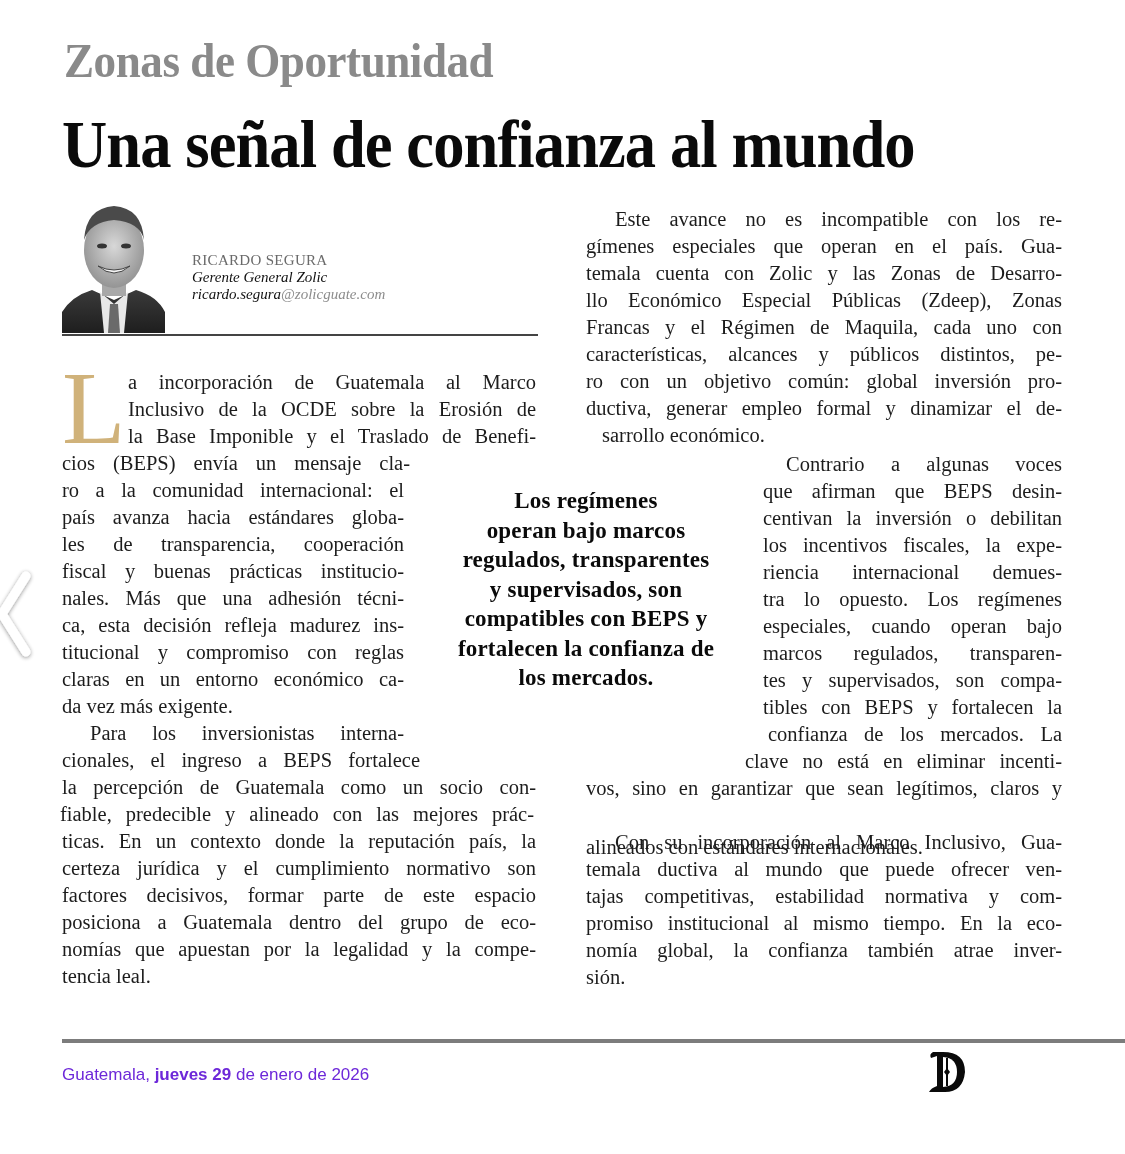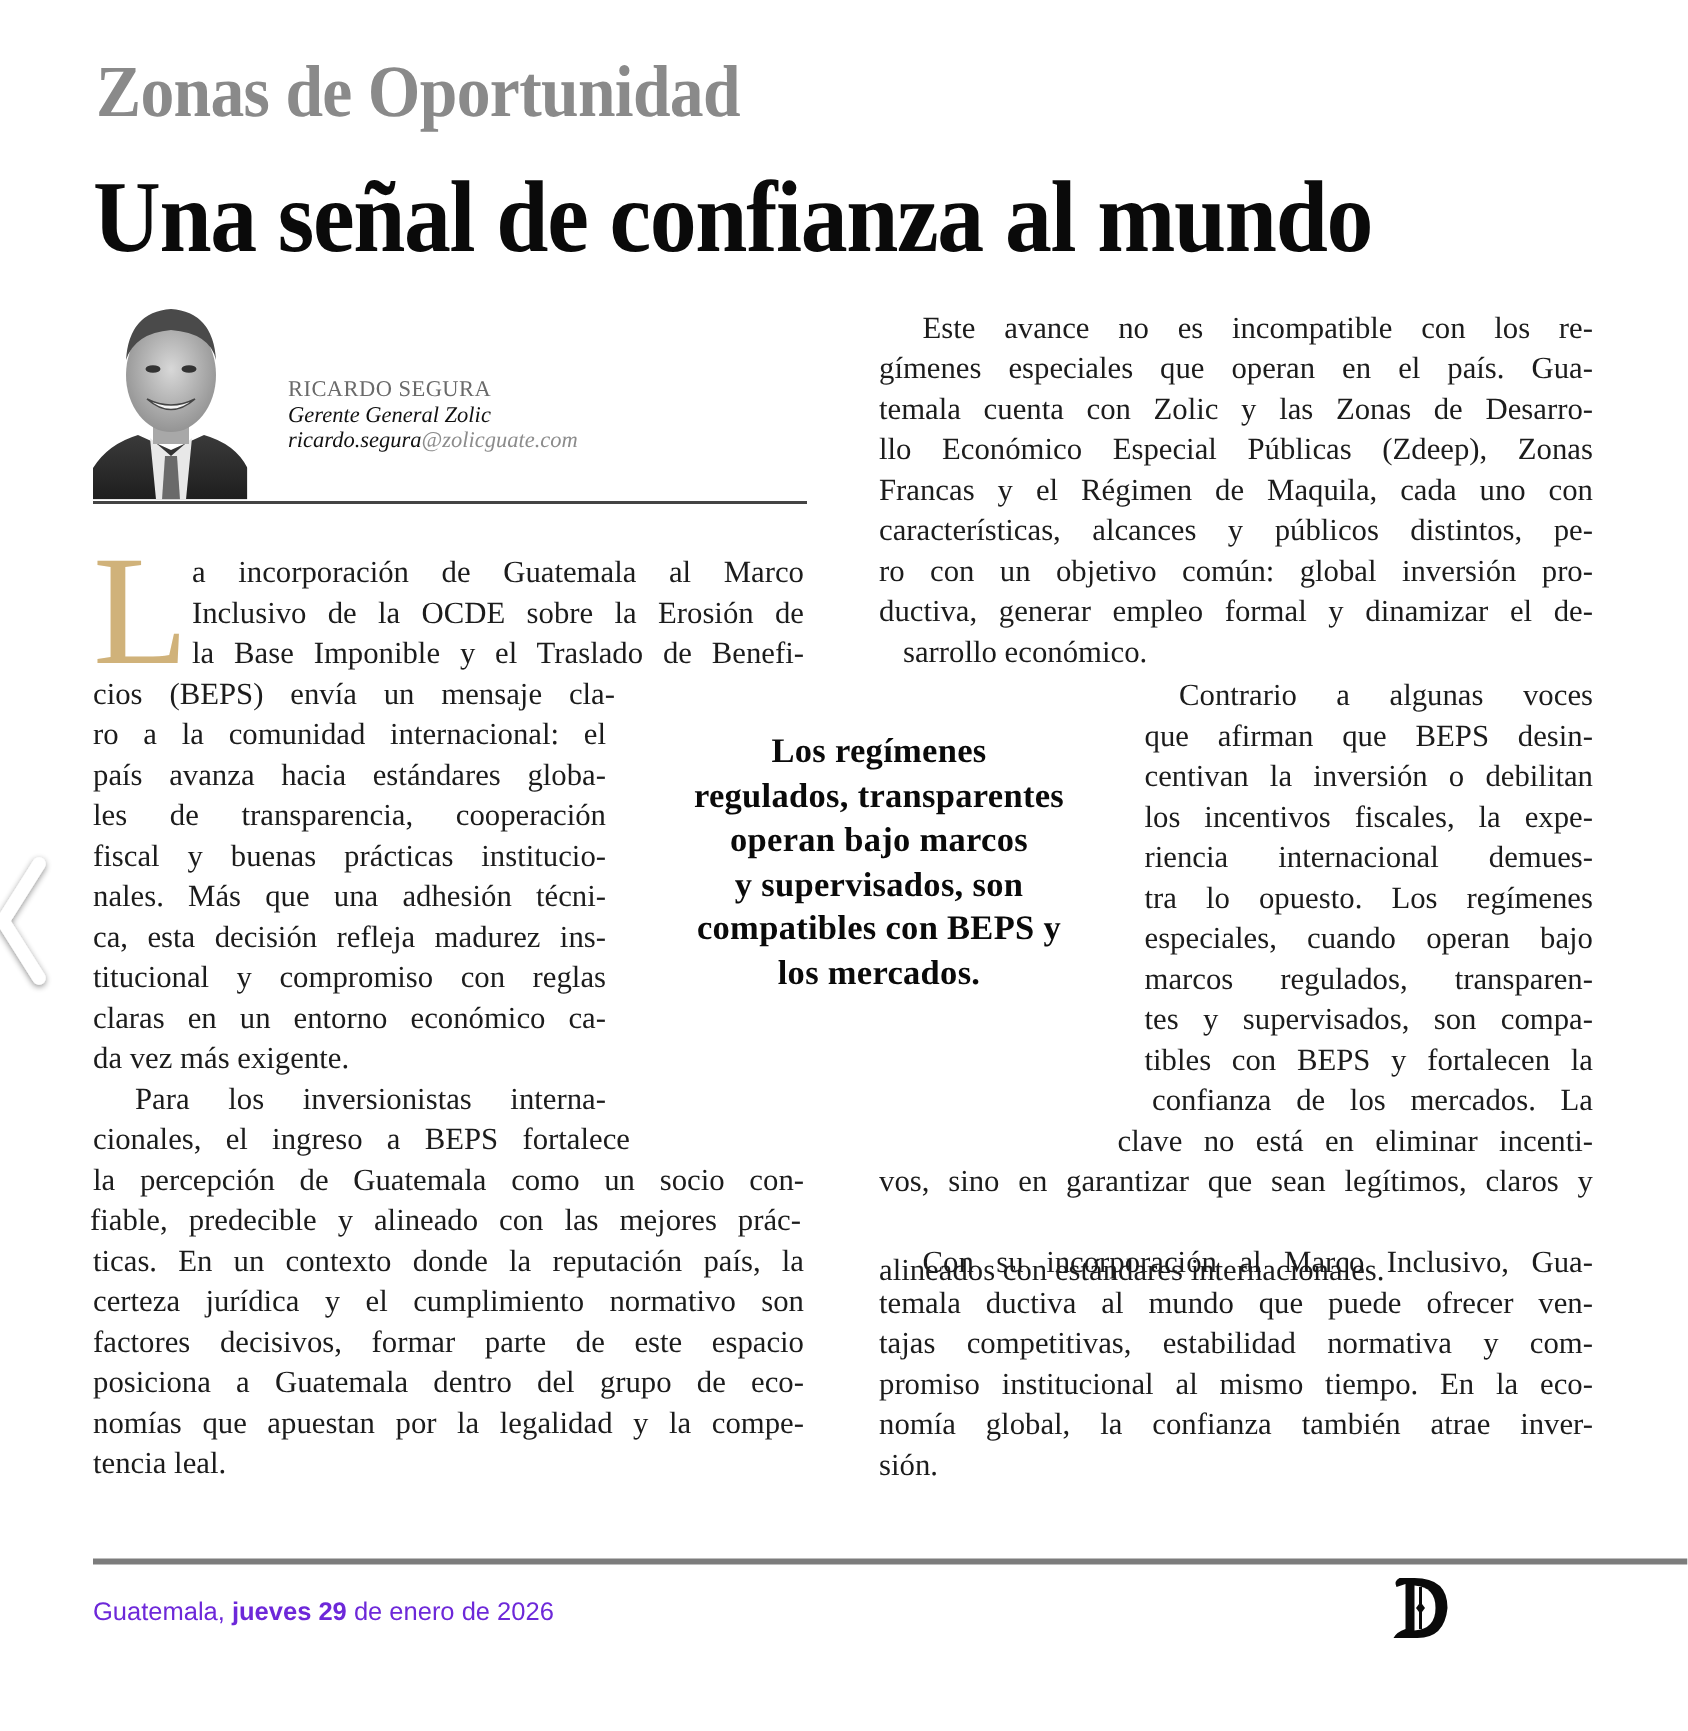--- a/index.html
+++ b/index.html
@@ -123,24 +123,25 @@
   <div class="line justify" style="left:615px;top:829px;width:447px;">Con su incorporación al Marco Inclusivo, Gua-</div>
   <div class="line justify" style="left:586px;top:856px;width:476px;">temala ductiva al mundo que puede ofrecer ven-</div>
   <div class="line justify" style="left:586px;top:883px;width:476px;">tajas competitivas, estabilidad normativa y com-</div>
   <div class="line justify" style="left:586px;top:910px;width:476px;">promiso institucional al mismo tiempo. En la eco-</div>
   <div class="line justify" style="left:586px;top:937px;width:476px;">nomía global, la confianza también atrae inver-</div>
   <div class="line" style="left:586px;top:964px;">sión.</div>
 </div>
 
 <div class="pullquote">
   <div>Los regímenes</div>
+  <div>operan bajo marcos</div>
   <div>regulados, transparentes</div>
-  <div>operan bajo marcos</div>
   <div>y supervisados, son</div>
   <div>compatibles con BEPS y</div>
+  <div>fortalecen la confianza de</div>
   <div>los mercados.</div>
 </div>
 
 <div class="footer-rule"></div>
 <div class="footer-date">
   <span>Guatemala,</span>
   <b>jueves 29</b>
   <span>de enero de 2026</span>
 </div>
 <div class="logo">

